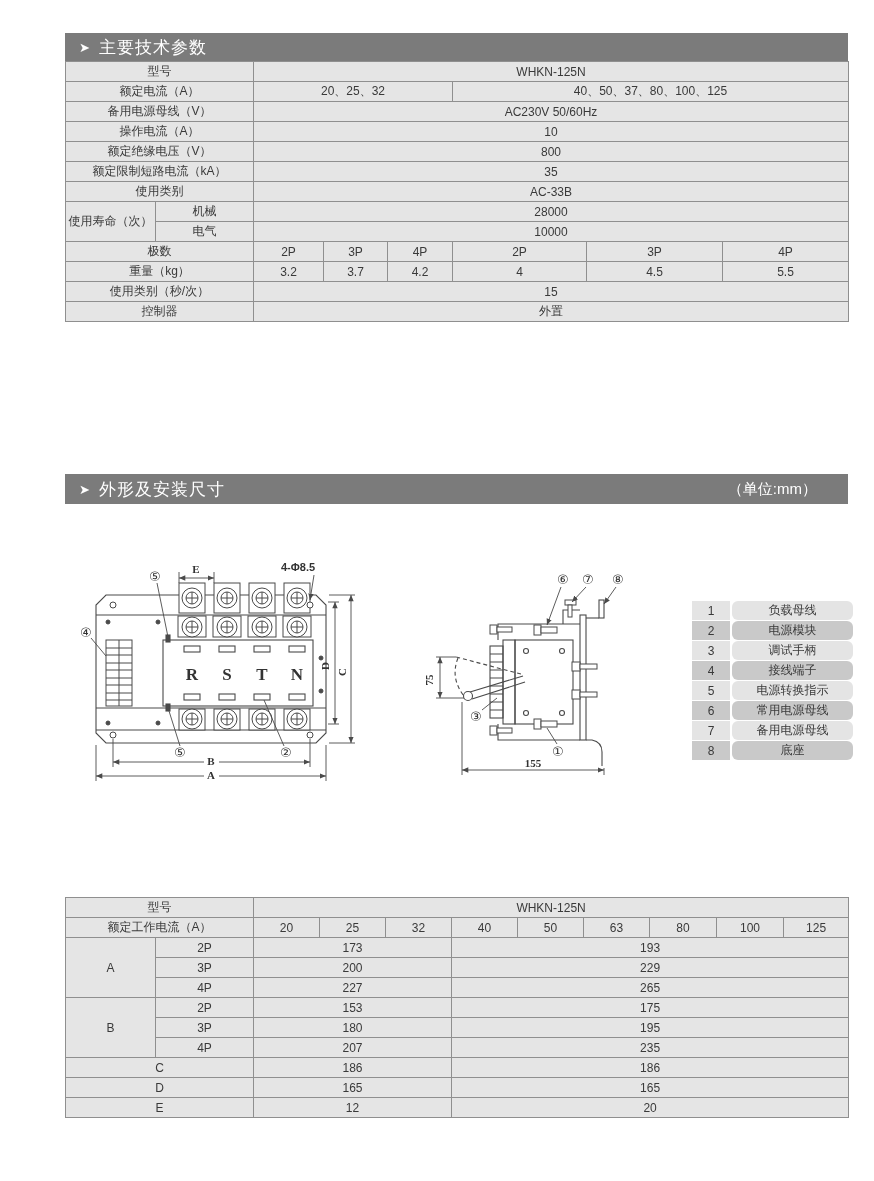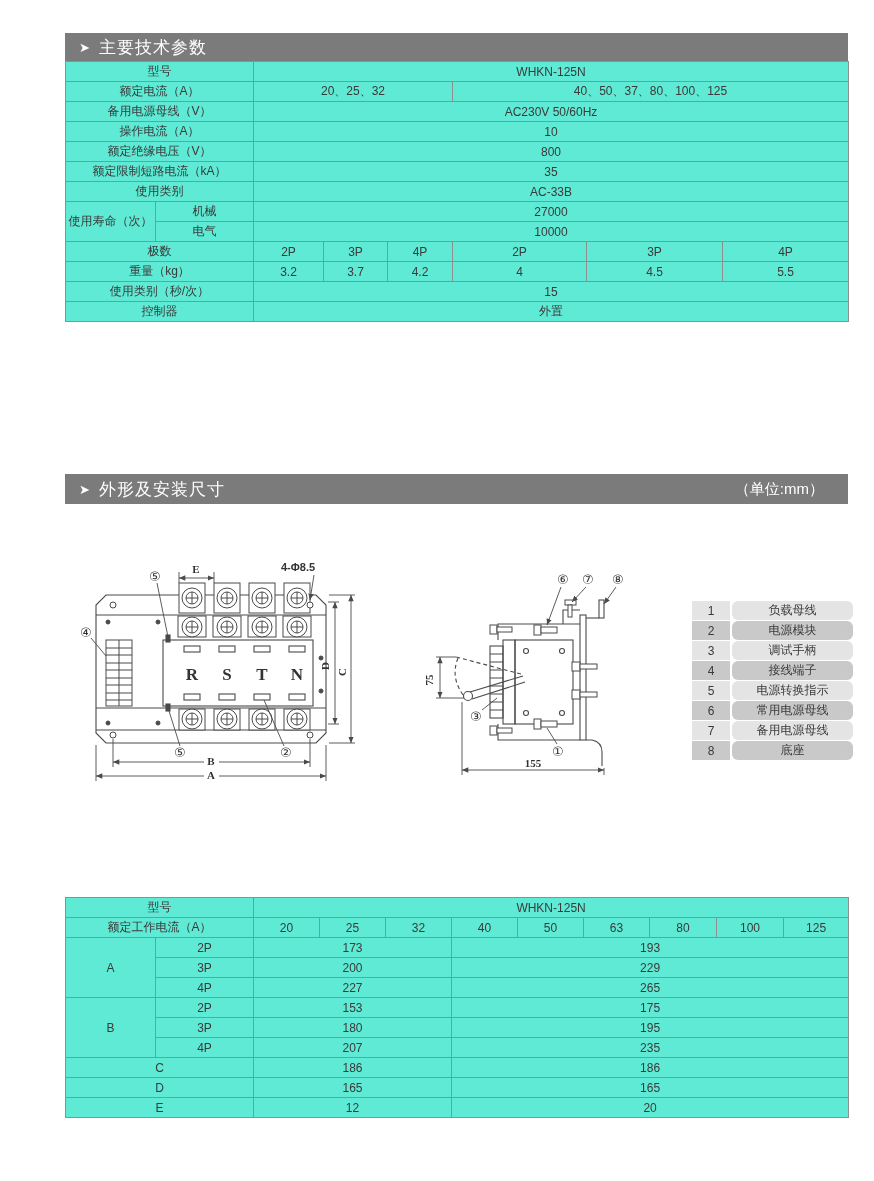--- a/index.html
+++ b/index.html
@@ -7,24 +7,24 @@
   .page {
     position:relative; width:874px; height:1181px; background:#fff;
     font-family:"Liberation Sans","DejaVu Sans",sans-serif; color:#3a3a3a; overflow:hidden;
   }
   .banner {
     position:absolute; left:65px; width:783px; height:28px;
     background:#7b7b7b; color:#ffffff; display:flex; align-items:center;
     font-size:17px; letter-spacing:1px;
   }
   .banner .arrow { font-size:13px; margin:0 8px 0 14px; line-height:1; }
-  .banner .unit { margin-left:auto; padding-right:24px; font-size:15px; letter-spacing:0; }
+  .banner .unit { margin-left:auto; padding-right:31px; font-size:15px; letter-spacing:0; }
   table.spec {
     position:absolute; left:65px; width:783px; border-collapse:collapse;
-    table-layout:fixed; background:#5eead4;
+    table-layout:fixed; background:#e5e5e5;
   }
   table.spec td {
     border:1px solid #8f8f8f; font-size:12px; text-align:center;
     vertical-align:middle; height:20px; padding:0 2px; white-space:nowrap;
     color:#3a3a3a;
   }
   #spec-table { top:61px; }
   #dims-table { top:897px; }
   .legend { position:absolute; left:692px; top:601px; width:161px; }
   .legend-row { display:flex; height:19px; margin-bottom:1px; font-size:12px; }
@@ -88,21 +88,21 @@
       <td colspan="2">额定限制短路电流（kA）</td>
       <td colspan="6">35</td>
     </tr>
     <tr>
       <td colspan="2">使用类别</td>
       <td colspan="6">AC-33B</td>
     </tr>
     <tr>
       <td rowspan="2">使用寿命（次）</td>
       <td>机械</td>
-      <td colspan="6">27000</td>
+      <td colspan="6">28000</td>
     </tr>
     <tr>
       <td>电气</td>
       <td colspan="6">10000</td>
     </tr>
     <tr>
       <td colspan="2">极数</td>
       <td>2P</td>
       <td>3P</td>
       <td>4P</td>

